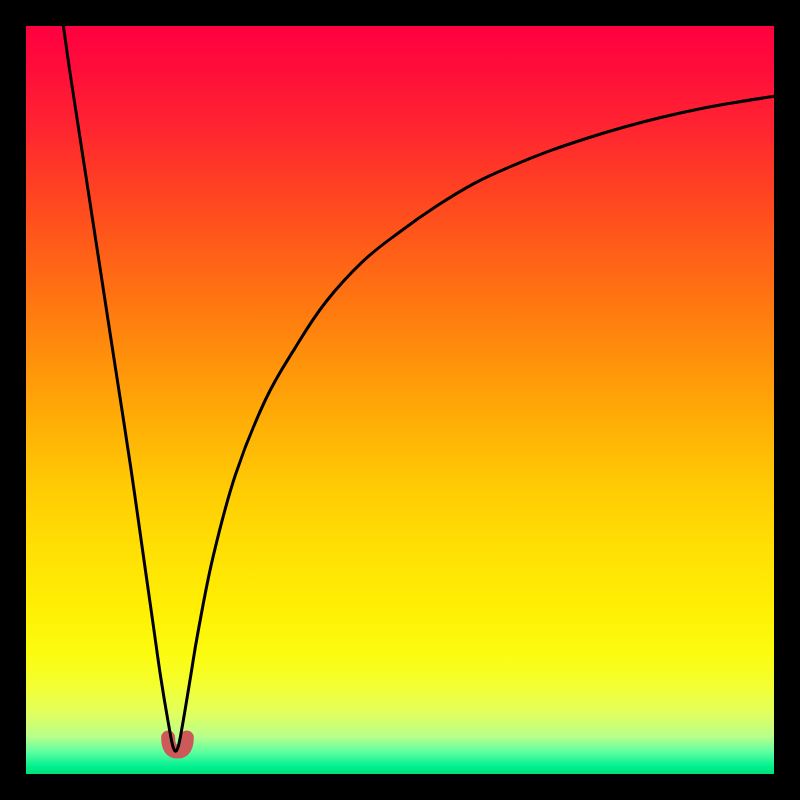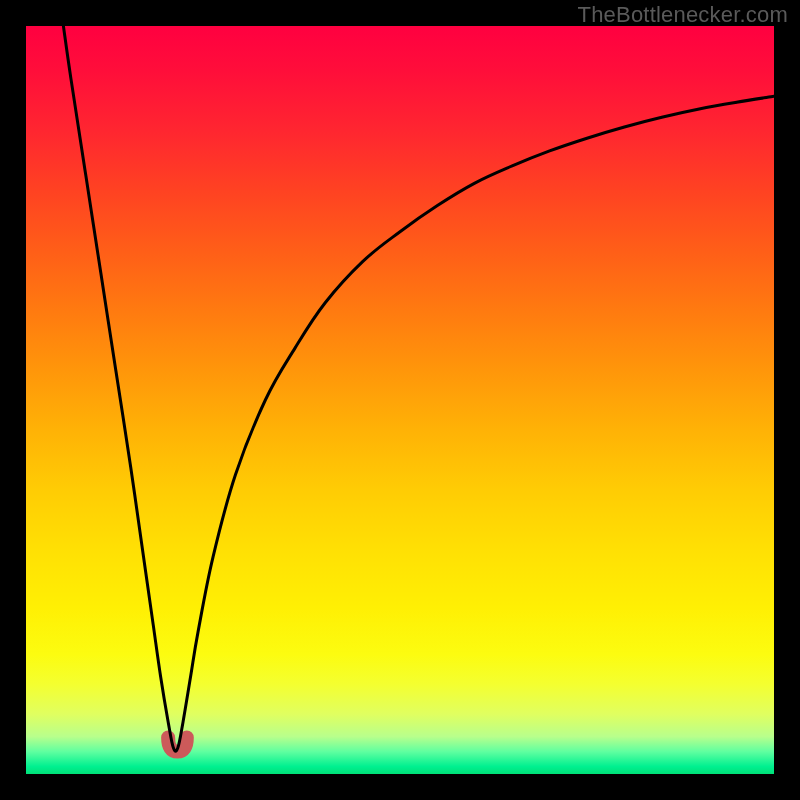--- a/index.html
+++ b/index.html
@@ -71,14 +71,13 @@
 <body>
 
 <div class="frame">
   <div class="plot">
     <div class="gradient"></div>
     <svg class="curve" viewBox="0 0 748 748" preserveAspectRatio="none">
       <path id="marker-path" fill="none" stroke-linecap="round" stroke-linejoin="round" d="M 142.12 711.56 Q 142.12 725.56 151.47 725.56 Q 160.82 725.56 160.82 711.56" stroke="#cc5a5a" stroke-width="14"></path>
       <path id="curve-path" fill="none" stroke-linecap="round" stroke-linejoin="round" d="M 37.40 0.00 C 38.75 9.42, 40.84 25.43, 44.88 52.36 C 48.92 79.29, 54.45 114.59, 59.84 149.60 C 65.23 184.61, 69.41 211.83, 74.80 246.84 C 80.19 281.85, 84.37 309.07, 89.76 344.08 C 95.15 379.09, 99.33 404.97, 104.72 441.32 C 110.11 477.67, 115.64 517.77, 119.68 546.04 C 123.72 574.31, 124.47 579.55, 127.16 598.40 C 129.85 617.25, 131.95 633.26, 134.64 650.76 C 137.33 668.26, 139.83 682.85, 142.12 695.64 C 144.41 708.43, 145.61 717.11, 147.36 721.82 C 149.11 726.53, 150.09 726.53, 151.84 721.82 C 153.59 717.11, 154.79 708.43, 157.08 695.64 C 159.37 682.85, 161.87 666.92, 164.56 650.76 C 167.25 634.60, 168.00 627.42, 172.04 605.88 C 176.08 584.34, 180.27 559.35, 187.00 531.08 C 193.73 502.81, 200.02 477.07, 209.44 448.80 C 218.86 420.53, 228.59 396.89, 239.36 374.00 C 250.13 351.11, 258.51 339.14, 269.28 321.64 C 280.05 304.14, 287.08 292.24, 299.20 276.76 C 311.32 261.28, 323.14 248.41, 336.60 235.62 C 350.06 222.83, 360.54 215.80, 374.00 205.70 C 387.46 195.60, 397.94 188.27, 411.40 179.52 C 424.86 170.77, 435.34 164.22, 448.80 157.08 C 462.26 149.94, 472.74 145.67, 486.20 139.88 C 499.66 134.09, 510.14 129.90, 523.60 124.92 C 537.06 119.93, 547.54 116.51, 561.00 112.20 C 574.46 107.89, 584.94 104.75, 598.40 100.98 C 611.86 97.21, 622.34 94.49, 635.80 91.26 C 649.26 88.02, 659.74 85.72, 673.20 83.03 C 686.66 80.34, 697.14 78.58, 710.60 76.30 C 724.06 74.01, 741.27 71.39, 748.00 70.31" stroke="#000000" stroke-width="3"></path>
     </svg>
   </div>
-  <div class="watermark">TheBottlenecker.com</div>
 </div>
 
 </body></html>

